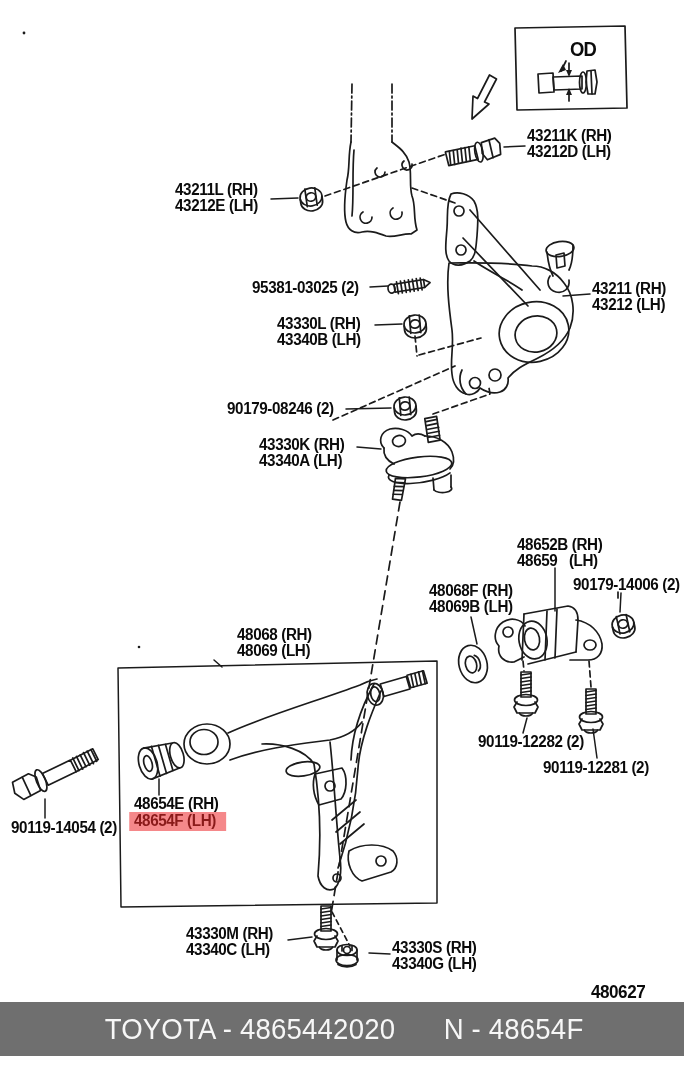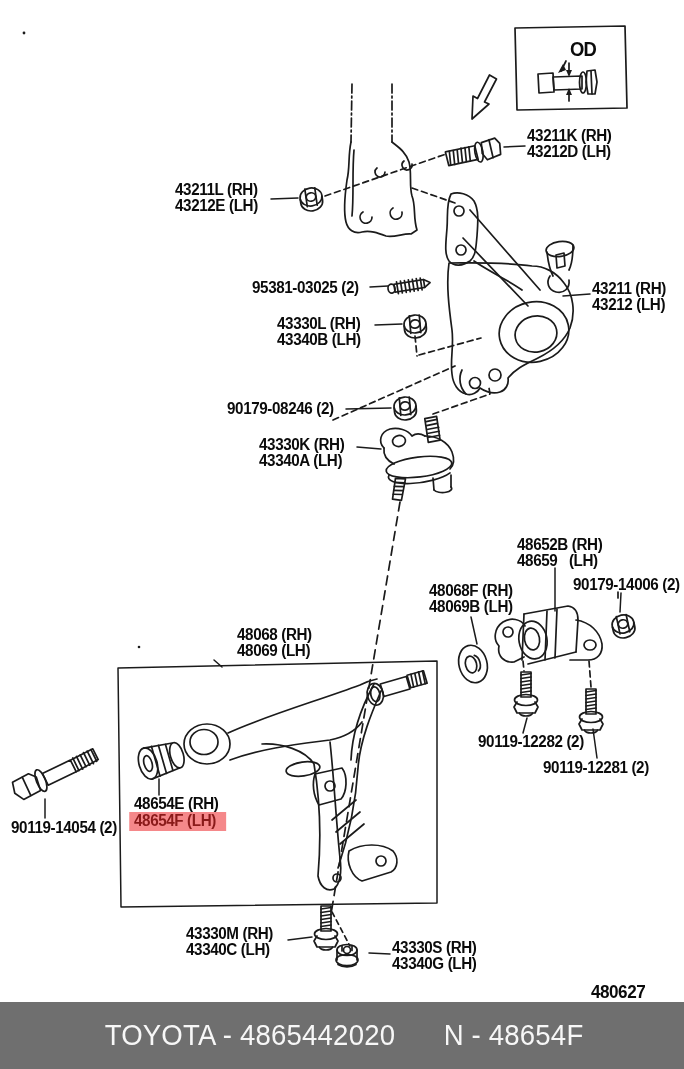--- a/index.html
+++ b/index.html
@@ -8,21 +8,21 @@
   svg.artwork{position:absolute;left:0;top:0;}
   .part-label{position:absolute;color:#0b0b0b;font-weight:bold;font-size:16px;
               letter-spacing:-0.4px;transform:scaleX(0.95);transform-origin:left top;}
   .label-line{white-space:pre;height:16px;line-height:16px;}
   .label-line.highlight{background:var(--hl-bg,#f5888a);color:var(--hl-fg,#8a1a1a);
               padding:1px 11px 2px 5px;margin-left:-5px;height:auto;}
   .od-label{position:absolute;left:570px;top:38px;font-weight:bold;font-size:20px;
               color:#0b0b0b;letter-spacing:-1px;transform:scaleX(0.92);transform-origin:left top;}
   .diagram-number{position:absolute;left:591px;top:982px;font-weight:bold;font-size:18px;
               color:#0b0b0b;letter-spacing:-0.5px;transform:scaleX(0.95);transform-origin:left top;}
-  .footer-bar{position:absolute;left:0;top:1002px;width:684px;height:67px;
+  .footer-bar{position:absolute;left:0;top:1002px;width:684px;height:54px;
               background:var(--bar-bg,#6f6f6f);display:flex;align-items:center;justify-content:center;
               gap:38px;text-align:right;}
   .footer-bar span{color:#f7f7f7;font-size:29px;letter-spacing:0.2px;
               transform:scaleX(0.95);white-space:pre;}
 </style>
 </head>
 <body>
 
 <div class="stage">
 

